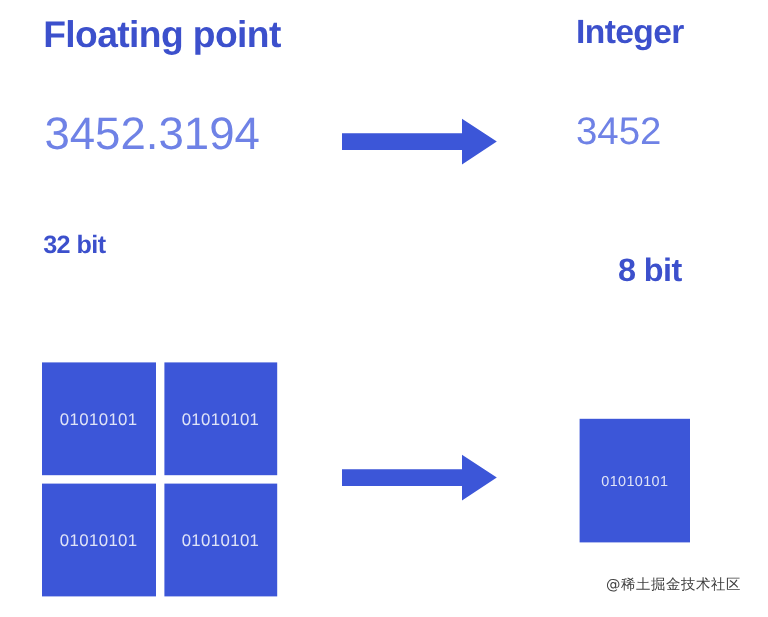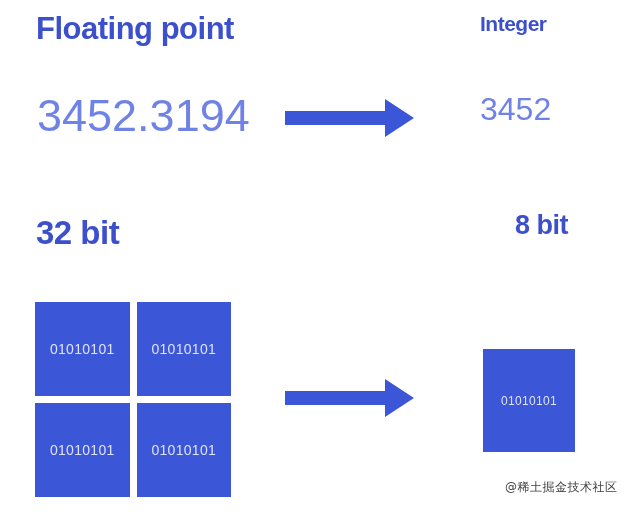--- a/index.html
+++ b/index.html
@@ -31,26 +31,26 @@
     line-height: 1;
   }
   #title-float {
     left: 36px;
     top: 13px;
     font-size: 31px;
   }
   #title-int {
     left: 480px;
     top: 13px;
-    font-size: 21px;
+    font-size: 28px;
   }
   #title-32bit {
     left: 36px;
-    top: 216px;
-    font-size: 33px;
+    top: 194px;
+    font-size: 21px;
   }
   #title-8bit {
     left: 478px;
     top: 212px;
     font-size: 27px;
     margin-left: 37px;
   }
 
   
   .value {
@@ -58,21 +58,21 @@
     font-family: "Liberation Sans", sans-serif;
     font-weight: 300;
     color: #6f82e6;
     letter-spacing: 0px;
     white-space: nowrap;
     line-height: 1;
   }
   #value-float {
     left: 37px;
     top: 93px;
-    font-size: 45px;
+    font-size: 38px;
   }
   #value-int {
     left: 480px;
     top: 93px;
     font-size: 32px;
   }
 
   
   .arrow {
     position: absolute;

